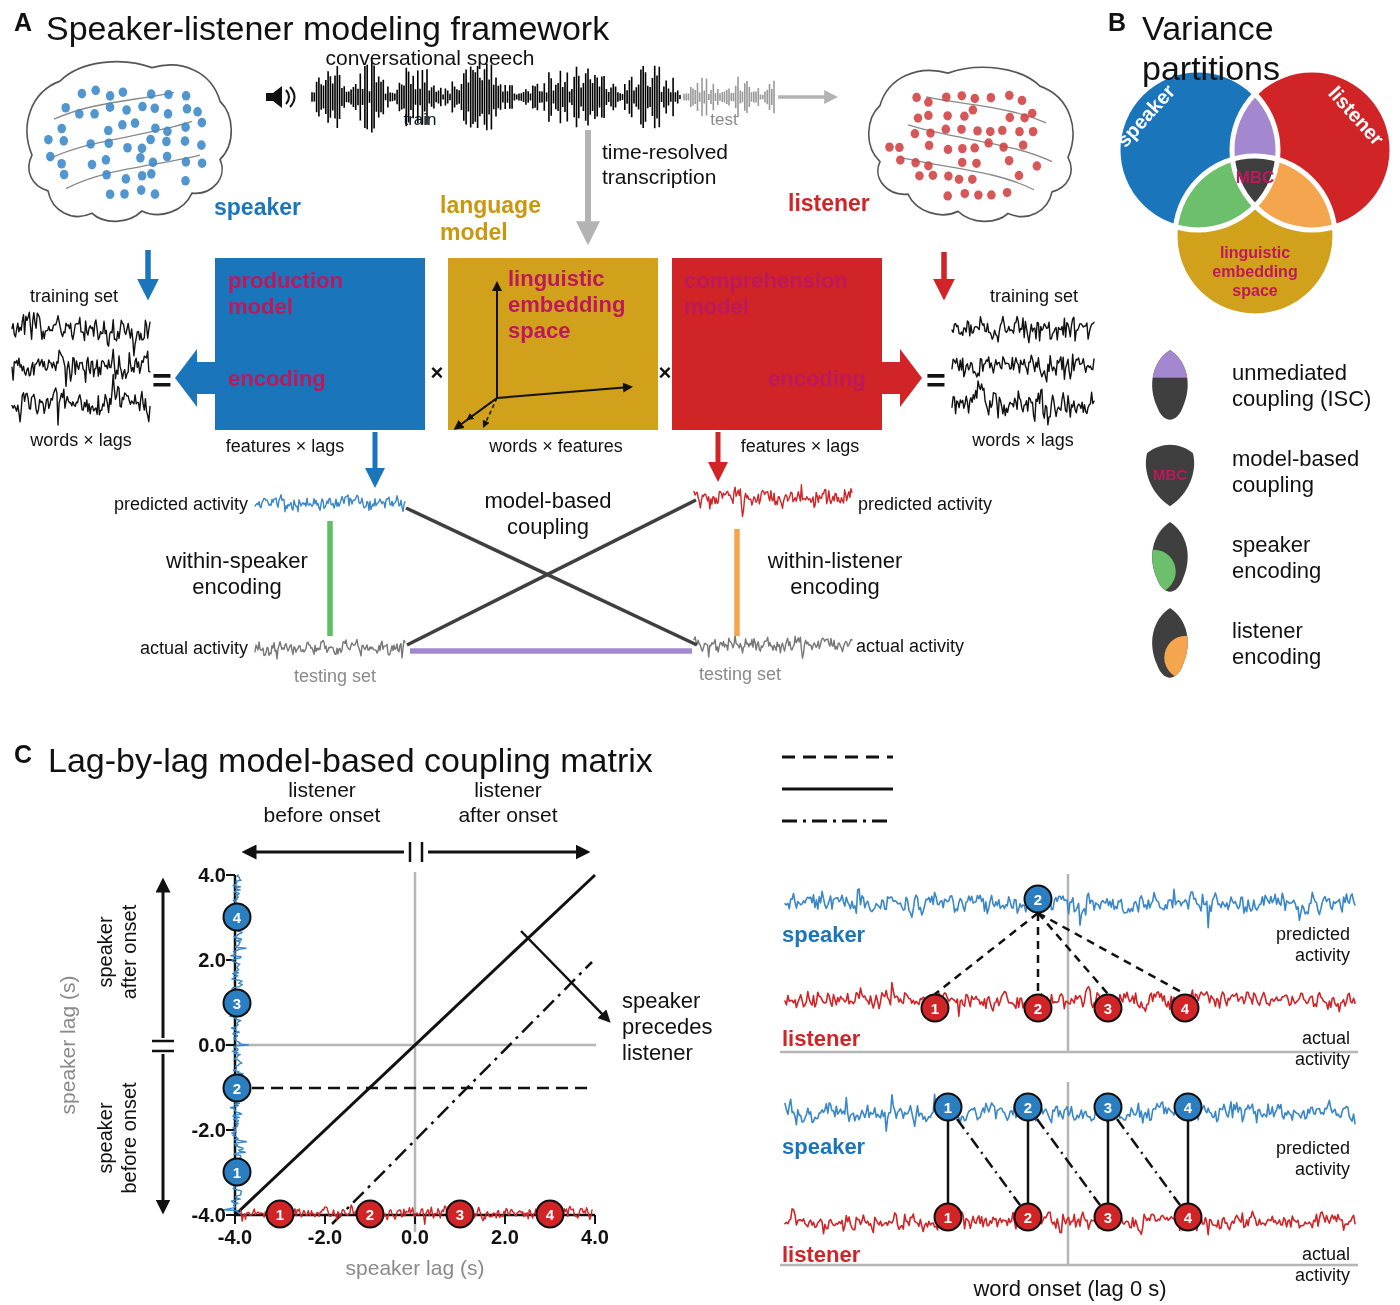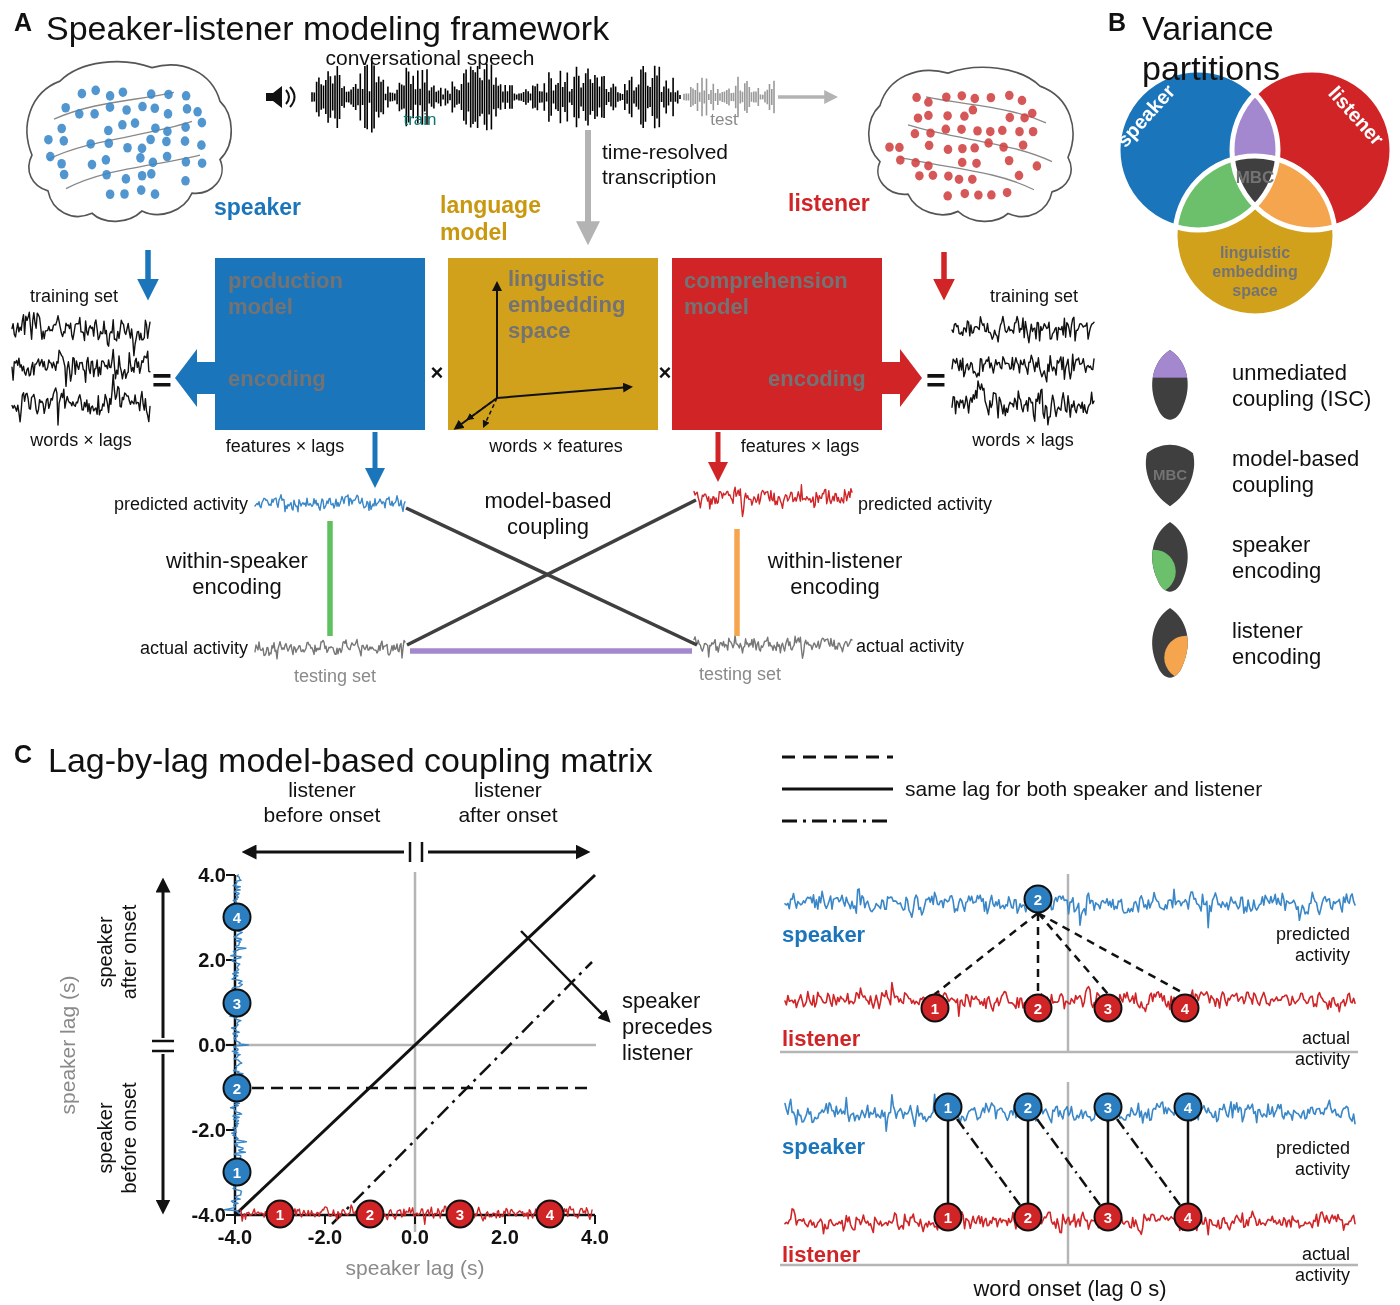--- a/index.html
+++ b/index.html
@@ -12,21 +12,21 @@
   .sulci{fill:none;stroke:#888;stroke-width:1.2}
   .lbl{position:absolute;white-space:pre-line;line-height:1.18;font-size:18px}
   .c{transform:translateX(-50%);text-align:center}
   .rgt{transform:translateX(-100%);text-align:right}
   .vc{transform:translate(-50%,-50%) rotate(-90deg);text-align:center;white-space:pre-line}
   .pl{font-size:25px;font-weight:bold}
   .bld{font-weight:bold}.w600{font-weight:600}
   .s26{font-size:34px}.s23{font-size:23px}.s22{font-size:22px}.s21{font-size:21px}
   .s20{font-size:20px}.s17{font-size:17px}.s16{font-size:16px}.s15{font-size:15px}
   .blue{color:#1b75bb}.red{color:#d02427}.gold{color:#c9980f}.gray{color:#8a8a8a}
-  .wht{color:#737373}.dk{color:#0f766e}
+  .wht{color:#be185d}.dk{color:#0f172a}
   .node{position:absolute;width:29px;height:29px;border-radius:50%;border:2.5px solid #101010;
         color:#fff;font-weight:bold;font-size:15px;display:flex;align-items:center;
         justify-content:center;transform:translate(-50%,-50%);box-sizing:border-box}
   .node.b{background:#2b7fc0}.node.r{background:#d02427}
   .vlabel{position:absolute;color:#fff;font-weight:bold;font-size:20px;white-space:pre-line}
 </style>
 </head>
 <body>
 
 <div class="canvas">
@@ -399,21 +399,20 @@
 <div class="lbl s15 bld wht c" style="left:1170px;top:466px">MBC</div>
 <div class="lbl s22" style="left:1232px;top:446px">model-based
 coupling</div>
 <div class="lbl s22" style="left:1232px;top:532px">speaker
 encoding</div>
 <div class="lbl s22" style="left:1232px;top:618px">listener
 encoding</div>
 
 <div class="lbl pl" style="left:14px;top:740px">C</div>
 <div class="lbl s26" style="left:48px;top:740px">Lag-by-lag model-based coupling matrix</div>
-<div class="lbl s21" style="left:905px;top:777px">same lag for both speaker and listener</div>
 <div class="lbl s21 c" style="left:322px;top:778px">listener
 before onset</div>
 <div class="lbl s21 c" style="left:508px;top:778px">listener
 after onset</div>
 <div class="lbl s20 vc" style="left:118px;top:952px">speaker
 after onset</div>
 <div class="lbl s20 vc" style="left:118px;top:1138px">speaker
 before onset</div>
 <div class="lbl s21 vc gray" style="left:68px;top:1045px">speaker lag (s)</div>
 <div class="lbl s21 c gray" style="left:415px;top:1256px">speaker lag (s)</div>

